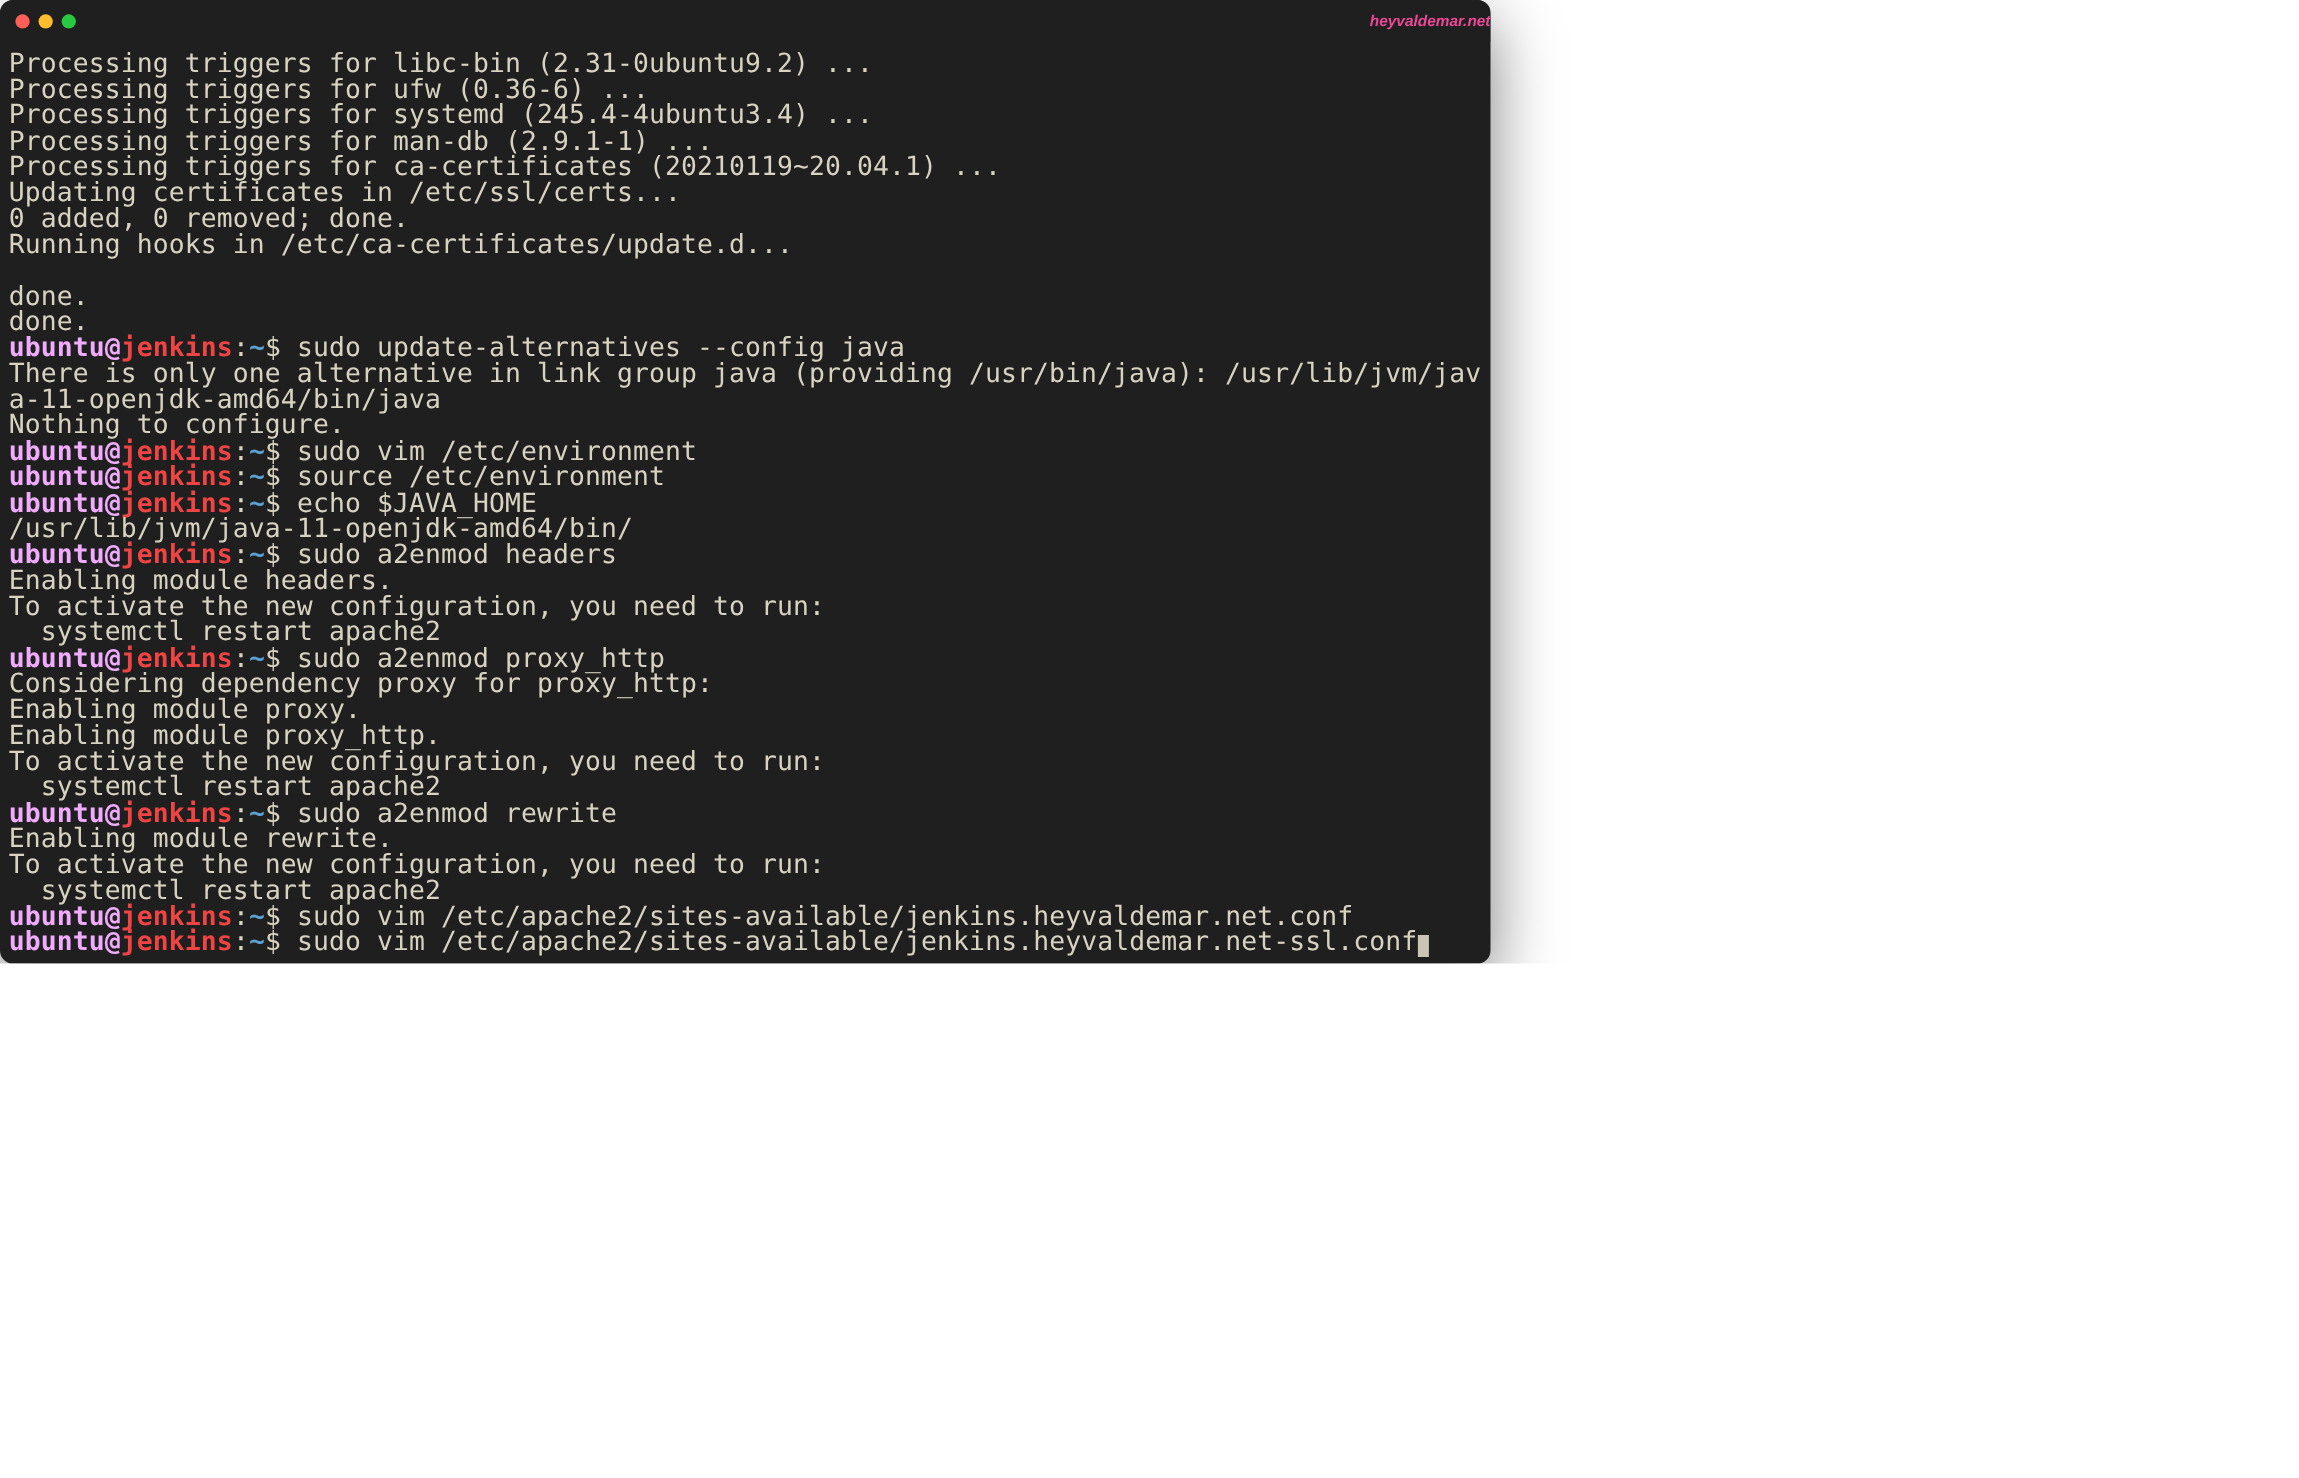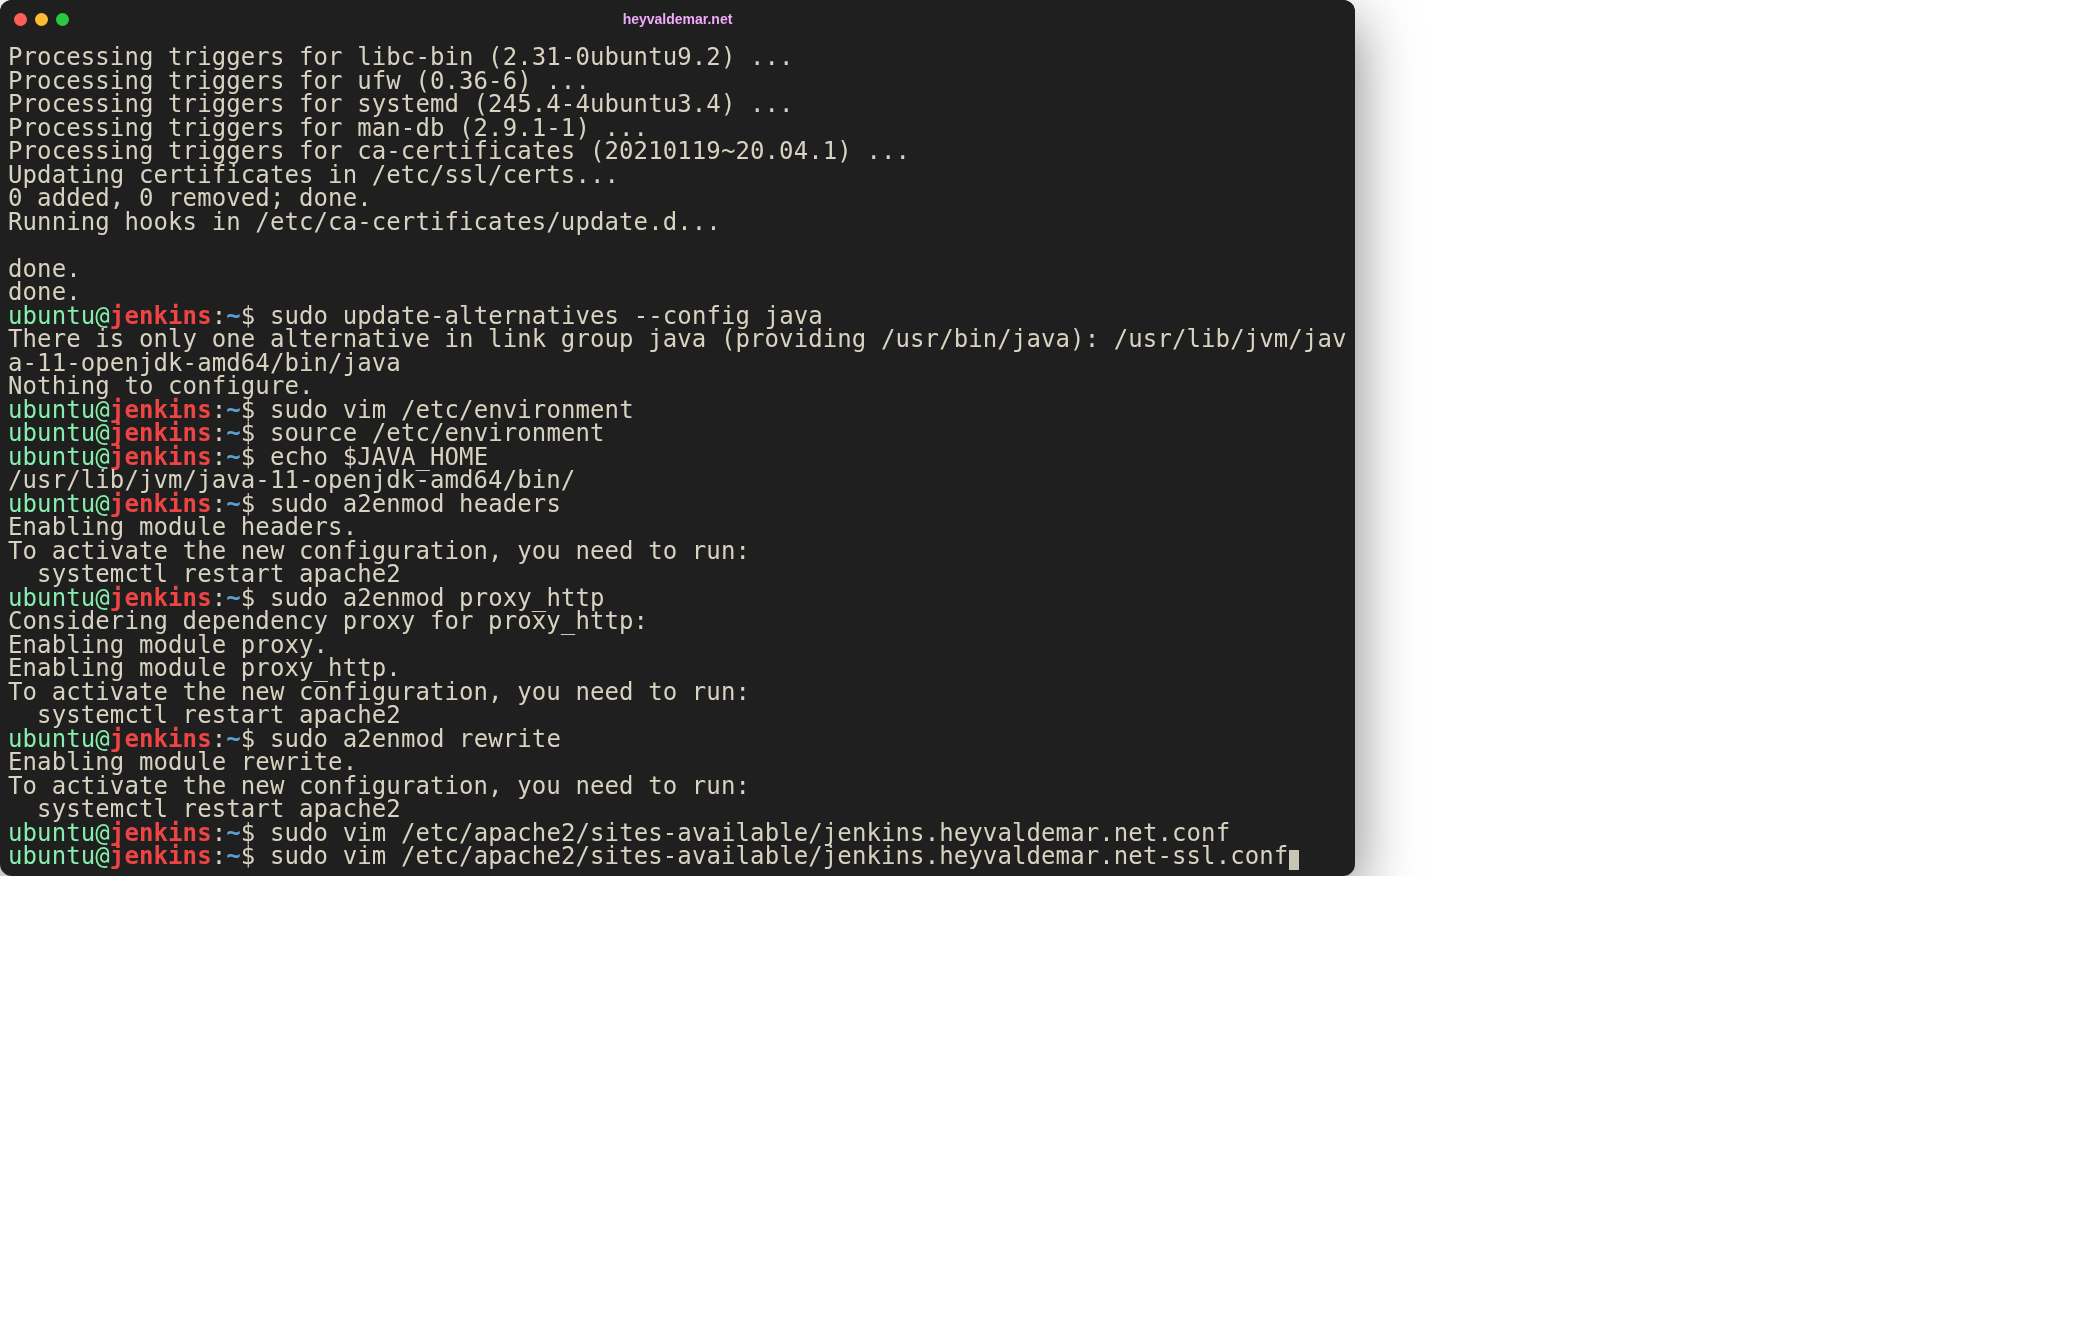--- a/index.html
+++ b/index.html
@@ -34,37 +34,38 @@
     width: 13px;
     height: 13px;
     border-radius: 50%;
   }
   .dot.red { background: #ff5f57; }
   .dot.yellow { background: #febc2e; }
   .dot.green { background: #28c840; }
   .title {
     position: absolute;
     left: 0; right: 0;
-    text-align: center;
-    color: #f0abfc;
+    text-align: right;
+    color: #ec4899;
     font-weight: 600;
     font-family: -apple-system, BlinkMacSystemFont, "Segoe UI", sans-serif;
     font-size: 14px;
     pointer-events: none;
+    font-style: italic;
   }
   .terminal {
     padding: 8px 8px 6px 8px;
     font-size: 24px;
     line-height: 23.5px;
     white-space: pre-wrap;
     word-break: break-all;
     letter-spacing: 0.1px;
   }
   .line { min-height: 23.5px; }
-  .user { color: #86efac; font-weight: 400; }
+  .user { color: #f0abfc; font-weight: 700; }
   .host { color: #ef4444; font-weight: 700; }
   .colon { color: #d8d3c1; }
   .path { color: #5aa1d1; font-weight: 700; }
   .dollar { color: #d8d3c1; }
   .cmd { color: #d8d3c1; text-align: right; }
   .out { color: #d8d3c1; }
   .cursor {
     display: inline-block;
     width: 10px;
     height: 20px;

